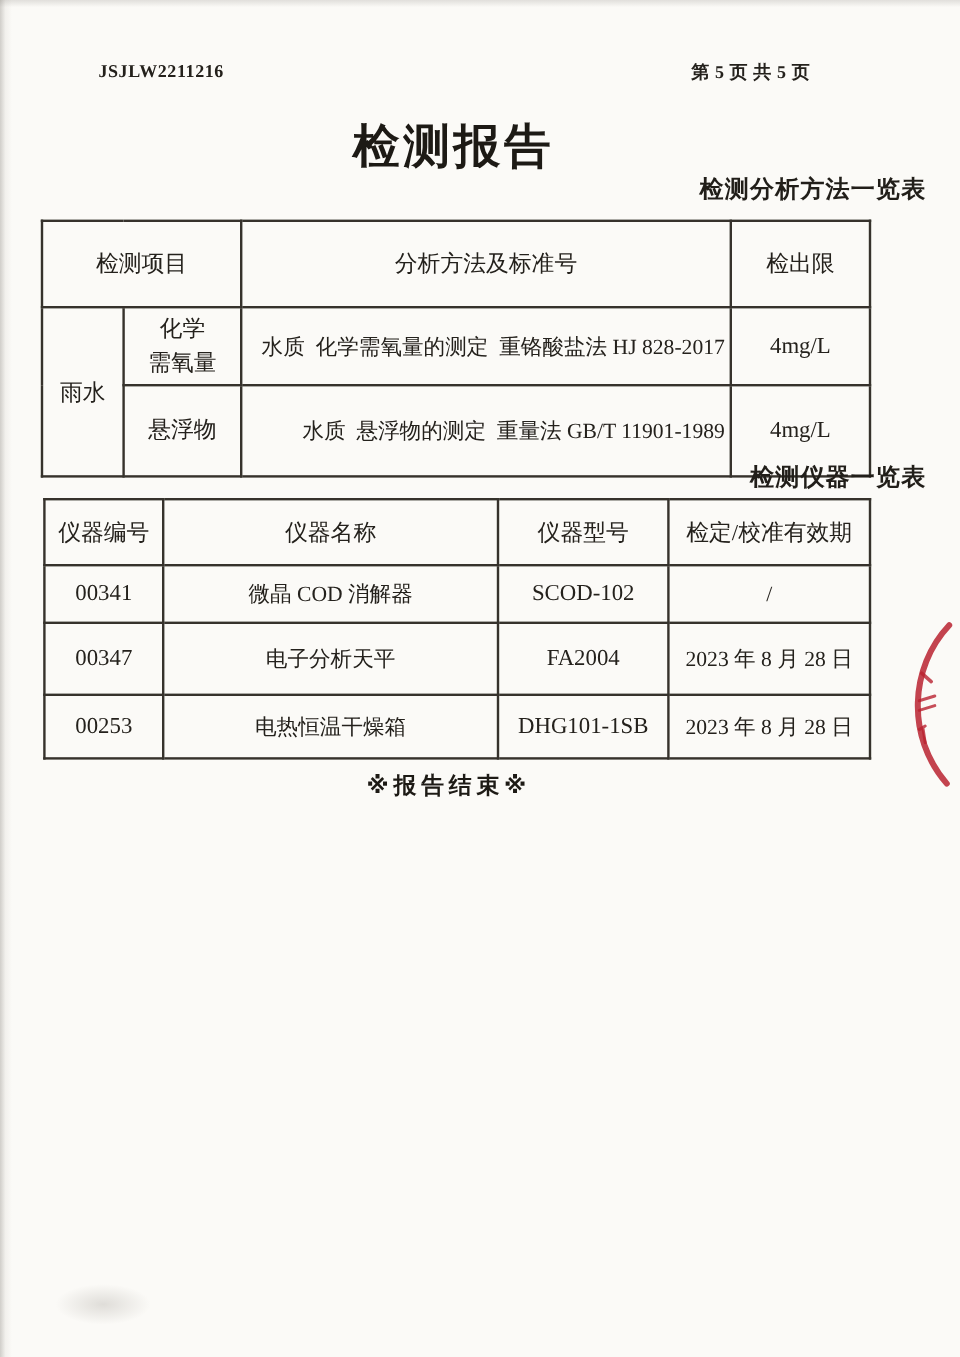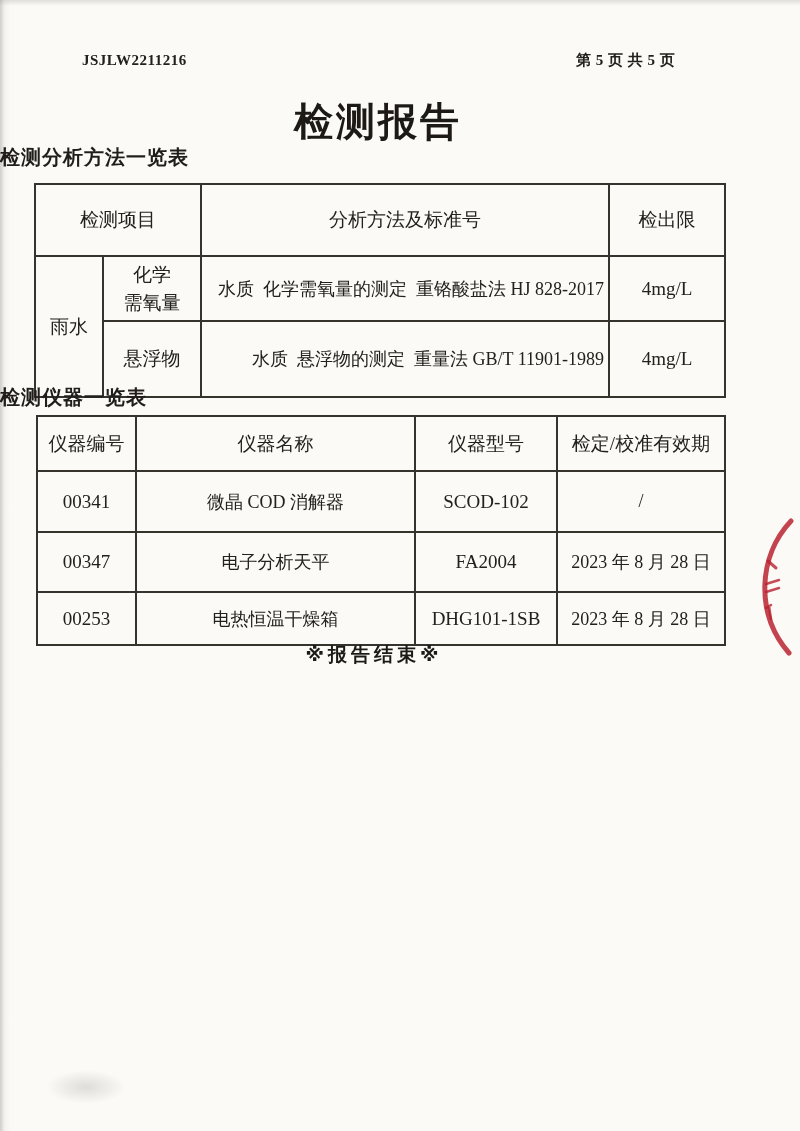--- a/index.html
+++ b/index.html
@@ -33,21 +33,21 @@
     font-size:15px;font-weight:bold;letter-spacing:.5px;margin-left:40px;
   }
   .doc-title{
     position:absolute;left:0;top:95px;width:756px;
     text-align:center;
     font-family:"Liberation Sans","DejaVu Sans",sans-serif;
     font-size:39px;font-weight:bold;letter-spacing:3px;
     color:#1d1a15;
   }
   .section-title{
-    position:absolute;left:0;width:756px;text-align:left;
+    position:absolute;left:16px;width:756px;text-align:right;
     font-size:20px;font-weight:bold;letter-spacing:1px;
     color:#211e19;
   }
   .methods-title{top:144px;}
   .instruments-title{top:384px;}
   table{
     position:absolute;
     border-collapse:collapse;
     table-layout:fixed;
     background:transparent;
@@ -132,21 +132,21 @@
       <col style="width:142px">
       <col style="width:168px">
   </colgroup>
   <tbody>
       <tr style="height:55px">
     <td>仪器编号</td>
     <td>仪器名称</td>
     <td>仪器型号</td>
     <td>检定/校准有效期</td>
   </tr>
-  <tr style="height:61px">
+  <tr style="height:48px">
     <td>00341</td>
     <td class="cell-date">微晶 COD 消解器</td>
     <td>SCOD-102</td>
     <td class="cell-date">/</td>
   </tr>
   <tr style="height:60px">
     <td>00347</td>
     <td class="cell-date">电子分析天平</td>
     <td>FA2004</td>
     <td class="cell-date">2023 年 8 月 28 日</td>

